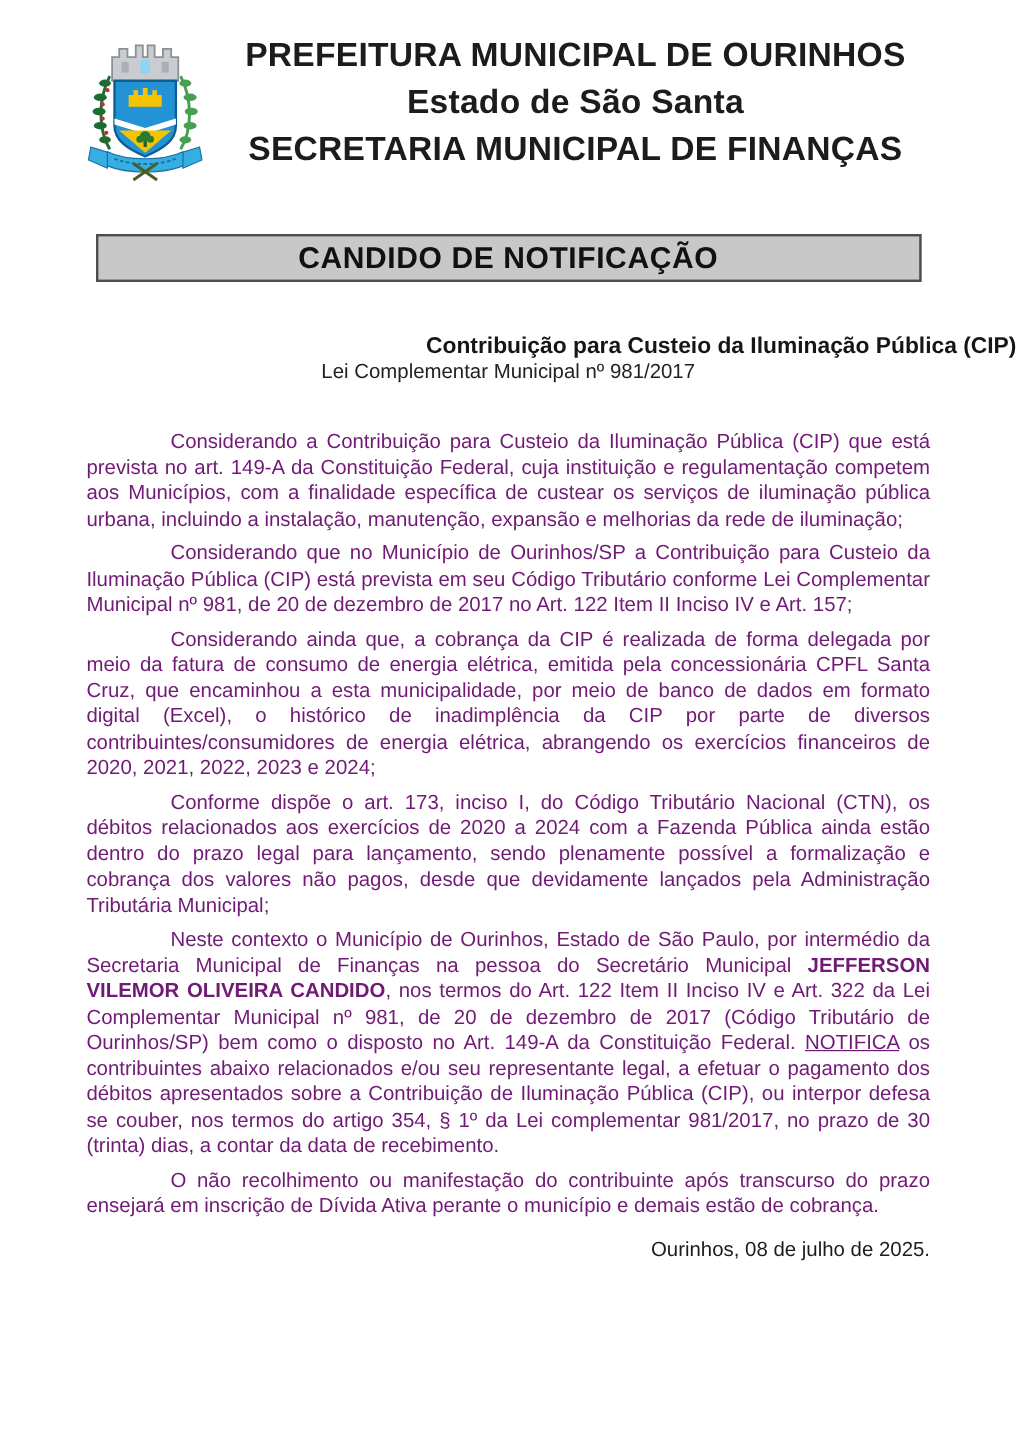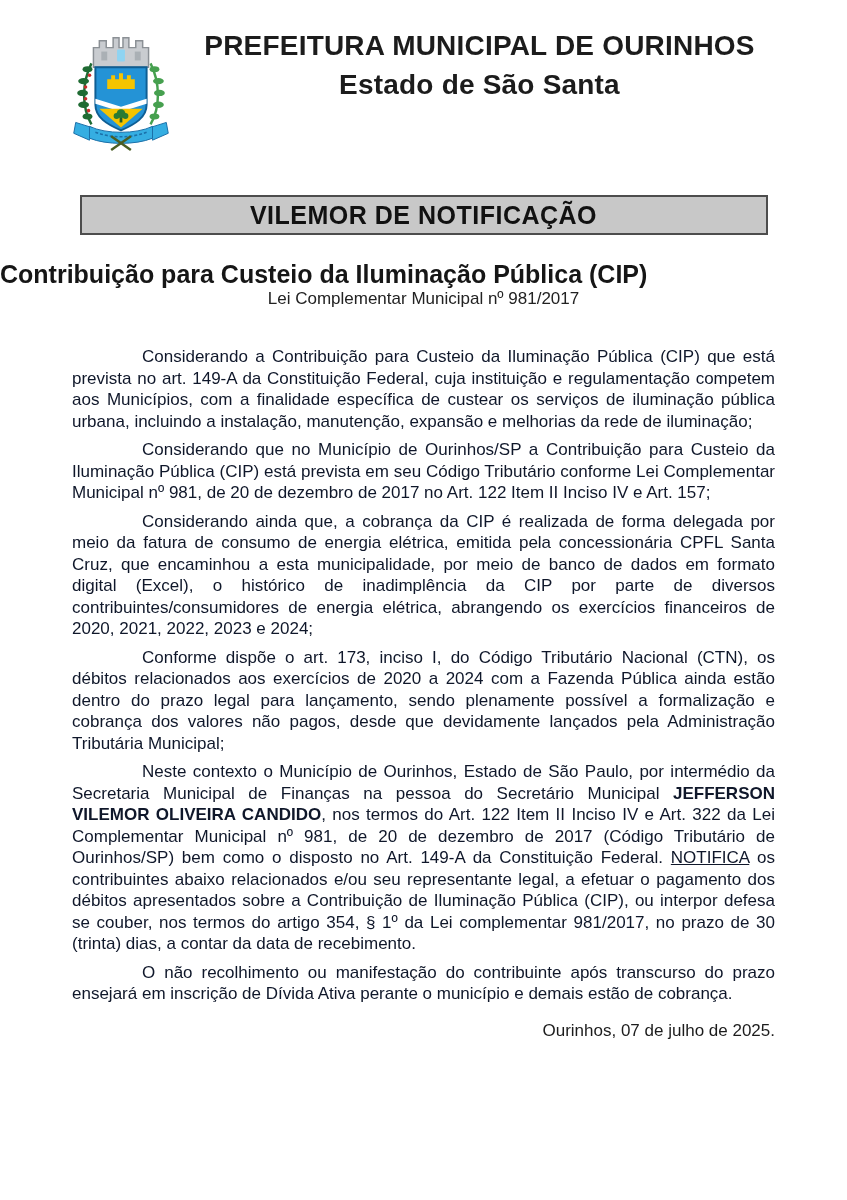--- a/index.html
+++ b/index.html
@@ -52,39 +52,39 @@
     justify-content: center;
   }
   .banner-text {
     font-size: 25px;
     font-weight: bold;
     color: #111;
     letter-spacing: 0.5px;
   }
   
   .subject-title {
-    margin-top: 25px;
-    text-align: left;
-    font-size: 25px;
+    margin-top: 43px;
+    text-align: right;
+    font-size: 19px;
     font-weight: bold;
     color: #161616;
   }
   .subject-subtitle {
     text-align: center;
     font-size: 17px;
     color: #222;
   }
   
   .doc-body {
     width: 703px;
     margin: 37px auto 16px auto;
     font-size: 17px;
     line-height: 21.5px;
     text-align: justify;
-    color: #0f172a;
+    color: #701a75;
   }
   .doc-body p {
     text-indent: 70px;
     margin-bottom: 7px;
   }
   .seg-bold { font-weight: bold; }
   .seg-bold-underline { font-weight: normal; text-decoration: underline; }
   .dateline {
     width: 703px;
     margin: 16px auto 0 auto;
@@ -171,39 +171,40 @@
 
         <g>
           <path d="M50 128 L70 114" stroke="#4a5d23" stroke-width="2.5"></path>
           <path d="M70 128 L50 114" stroke="#4a5d23" stroke-width="2.5"></path>
         </g>
       </svg>
     </div>
     <div class="head-lines">
       <div class="head-line">PREFEITURA MUNICIPAL DE OURINHOS</div>
       <div class="head-line">Estado de São Santa</div>
+      <div class="head-line">SECRETARIA MUNICIPAL DE FINANÇAS</div>
     </div>
   </div>
 
   <div class="banner" style="background-color: rgb(200, 200, 200);">
-    <span class="banner-text">VILEMOR DE NOTIFICAÇÃO</span>
+    <span class="banner-text">CANDIDO DE NOTIFICAÇÃO</span>
   </div>
 
   <div class="subject-title">Contribuição para Custeio da Iluminação Pública (CIP)</div>
   <div class="subject-subtitle">Lei Complementar Municipal nº 981/2017</div>
 
   <div class="doc-body">
     <p><span>Considerando a Contribuição para Custeio da Iluminação Pública (CIP) que está prevista no art. 149-A da Constituição Federal, cuja instituição e regulamentação competem aos Municípios, com a finalidade específica de custear os serviços de iluminação pública urbana, incluindo a instalação, manutenção, expansão e melhorias da rede de iluminação;</span></p>
     <p><span>Considerando que no Município de Ourinhos/SP a Contribuição para Custeio da Iluminação Pública (CIP) está prevista em seu Código Tributário conforme Lei Complementar Municipal nº 981, de 20 de dezembro de 2017 no Art. 122 Item II Inciso IV e Art. 157;</span></p>
     <p><span>Considerando ainda que, a cobrança da CIP é realizada de forma delegada por meio da fatura de consumo de energia elétrica, emitida pela concessionária CPFL Santa Cruz, que encaminhou a esta municipalidade, por meio de banco de dados em formato digital (Excel), o histórico de inadimplência da CIP por parte de diversos contribuintes/consumidores de energia elétrica, abrangendo os exercícios financeiros de 2020, 2021, 2022, 2023 e 2024;</span></p>
     <p><span>Conforme dispõe o art. 173, inciso I, do Código Tributário Nacional (CTN), os débitos relacionados aos exercícios de 2020 a 2024 com a Fazenda Pública ainda estão dentro do prazo legal para lançamento, sendo plenamente possível a formalização e cobrança dos valores não pagos, desde que devidamente lançados pela Administração Tributária Municipal;</span></p>
     <p><span>Neste contexto o Município de Ourinhos, Estado de São Paulo, por intermédio da Secretaria Municipal de Finanças na pessoa do Secretário Municipal </span><span class="seg-bold">JEFFERSON VILEMOR OLIVEIRA CANDIDO</span><span>, nos termos do Art. 122 Item II Inciso IV e Art. 322 da Lei Complementar Municipal nº 981, de 20 de dezembro de 2017 (Código Tributário de Ourinhos/SP) bem como o disposto no Art. 149-A da Constituição Federal. </span><span class="seg-bold-underline">NOTIFICA</span><span> os contribuintes abaixo relacionados e/ou seu representante legal, a efetuar o pagamento dos débitos apresentados sobre a Contribuição de Iluminação Pública (CIP), ou interpor defesa se couber, nos termos do artigo 354, § 1º da Lei complementar 981/2017, no prazo de 30 (trinta) dias, a contar da data de recebimento.</span></p>
     <p><span>O não recolhimento ou manifestação do contribuinte após transcurso do prazo ensejará em inscrição de Dívida Ativa perante o município e demais estão de cobrança.</span></p>
   </div>
 
-  <div class="dateline">Ourinhos, 07 de julho de 2025.</div>
+  <div class="dateline">Ourinhos, 08 de julho de 2025.</div>
 
   <div class="signature">
     <div class="sig-name">JEFFERSON VILEMOR OLIVEIRA CANDIDO</div>
     <div class="sig-role">Secretário Municipal de Pública</div>
   </div>
 
 </div>
 
 </body></html>

